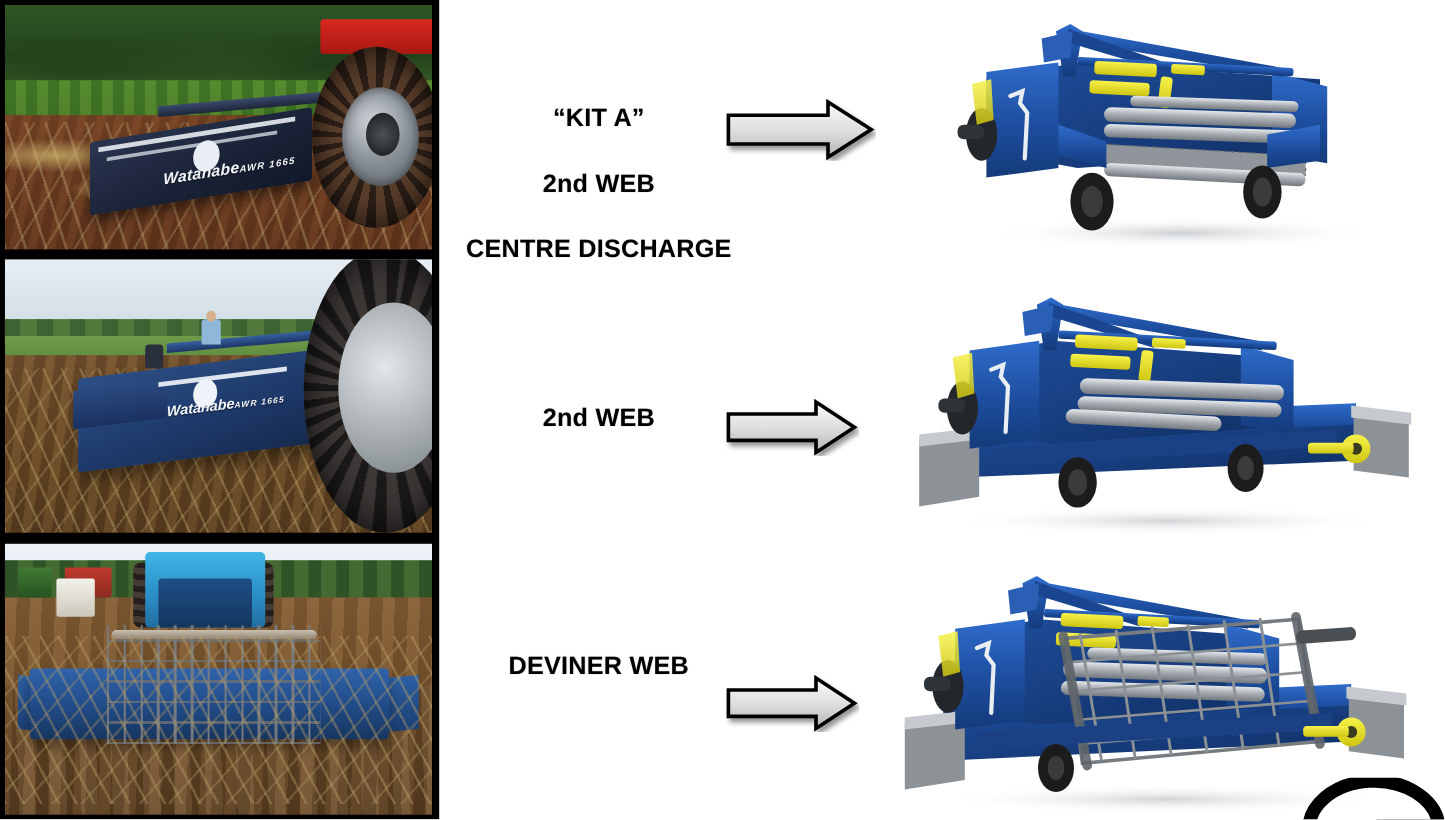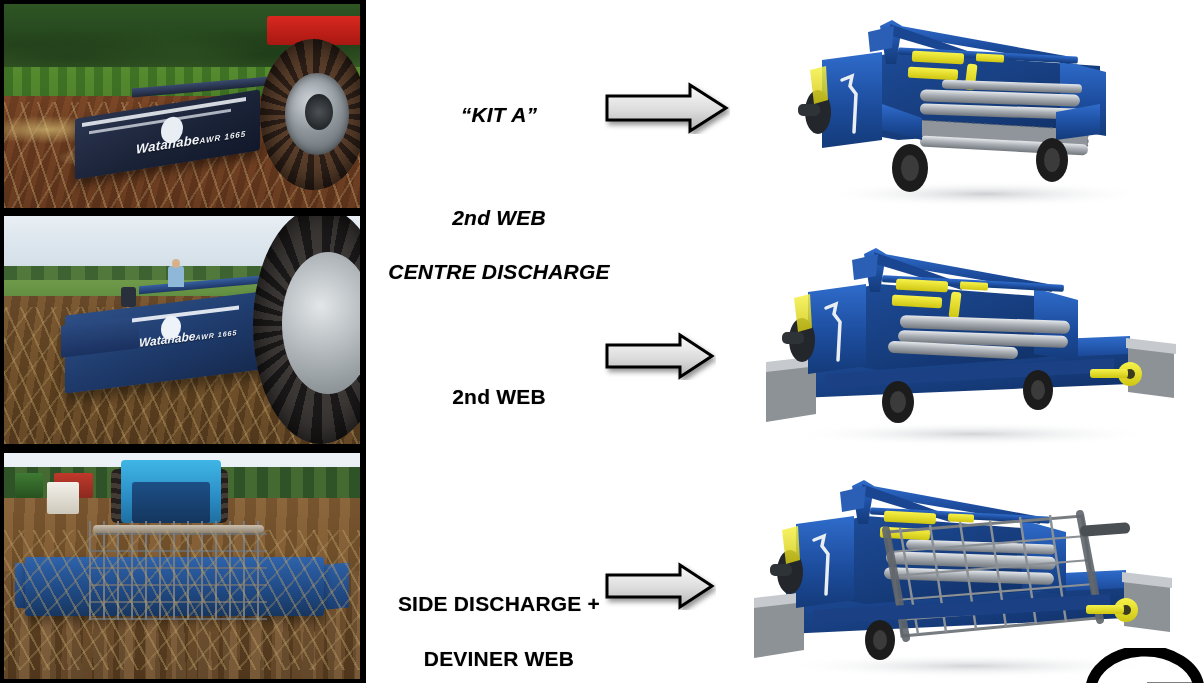--- a/index.html
+++ b/index.html
@@ -305,24 +305,24 @@
     text-align: center;
     color: #000000;
     font-weight: 700;
     font-size: 21px;
     line-height: 1.30;
     letter-spacing: .2px;
     white-space: pre-line;
     text-shadow: 0 0 1px rgba(0,0,0,.35);
   }
   .label-block .kit-name { display:block; }
-  .label-block .line2 { display:block;margin-top:48px; }
+  .label-block .line2 { display:block; }
   .label-block .line3 { display:block; }
 
-  .label-a { left: 380px; top: 74px;  width: 238px; font-style: italic; }
+  .label-a { left: 380px; top: 58px;  width: 238px; }
   .label-b { left: 380px; top: 308px; width: 238px; }
   .label-c { left: 368px; top: 515px; width: 262px; }
 
   
   .arrow { position: absolute; }
   .arrow-a { left: 604px; top: 82px;  width: 126px; height: 52px; }
   .arrow-b { left: 604px; top: 332px; width: 112px; height: 48px; }
   .arrow-c { left: 604px; top: 562px; width: 112px; height: 48px; }
 
   
@@ -563,21 +563,20 @@
     <ellipse cx="160" cy="164" rx="8" ry="11" fill="#3c3b3b"></ellipse>
     <ellipse cx="300" cy="152" rx="15" ry="20" fill="#1d1c1c"></ellipse>
     <ellipse cx="300" cy="152" rx="7" ry="10" fill="#3c3b3b"></ellipse>
 
     <ellipse cx="64" cy="102" rx="13" ry="22" fill="#23272b"></ellipse>
     <rect x="44" y="94" width="22" height="12" rx="5" fill="#2e3338"></rect>
     <path d="M56,60 L72,56 L74,90 L60,94 Z" fill="url(#yel)" opacity=".85"></path>
   </svg>
 
   <div class="label-block label-c">
-    <span class="line2">SIDE DISCHARGE +</span>
     <span class="line3">DEVINER WEB</span>
   </div>
 
   <svg class="arrow arrow-c" viewBox="0 0 112 48">
     <defs>
       <linearGradient id="agC" x1="0" y1="0" x2="0" y2="1">
         <stop offset="0%" stop-color="#fbfbfb"></stop>
           <stop offset="55%" stop-color="#dcdcdc"></stop>
           <stop offset="100%" stop-color="#b4b4b4"></stop>
       </linearGradient>

